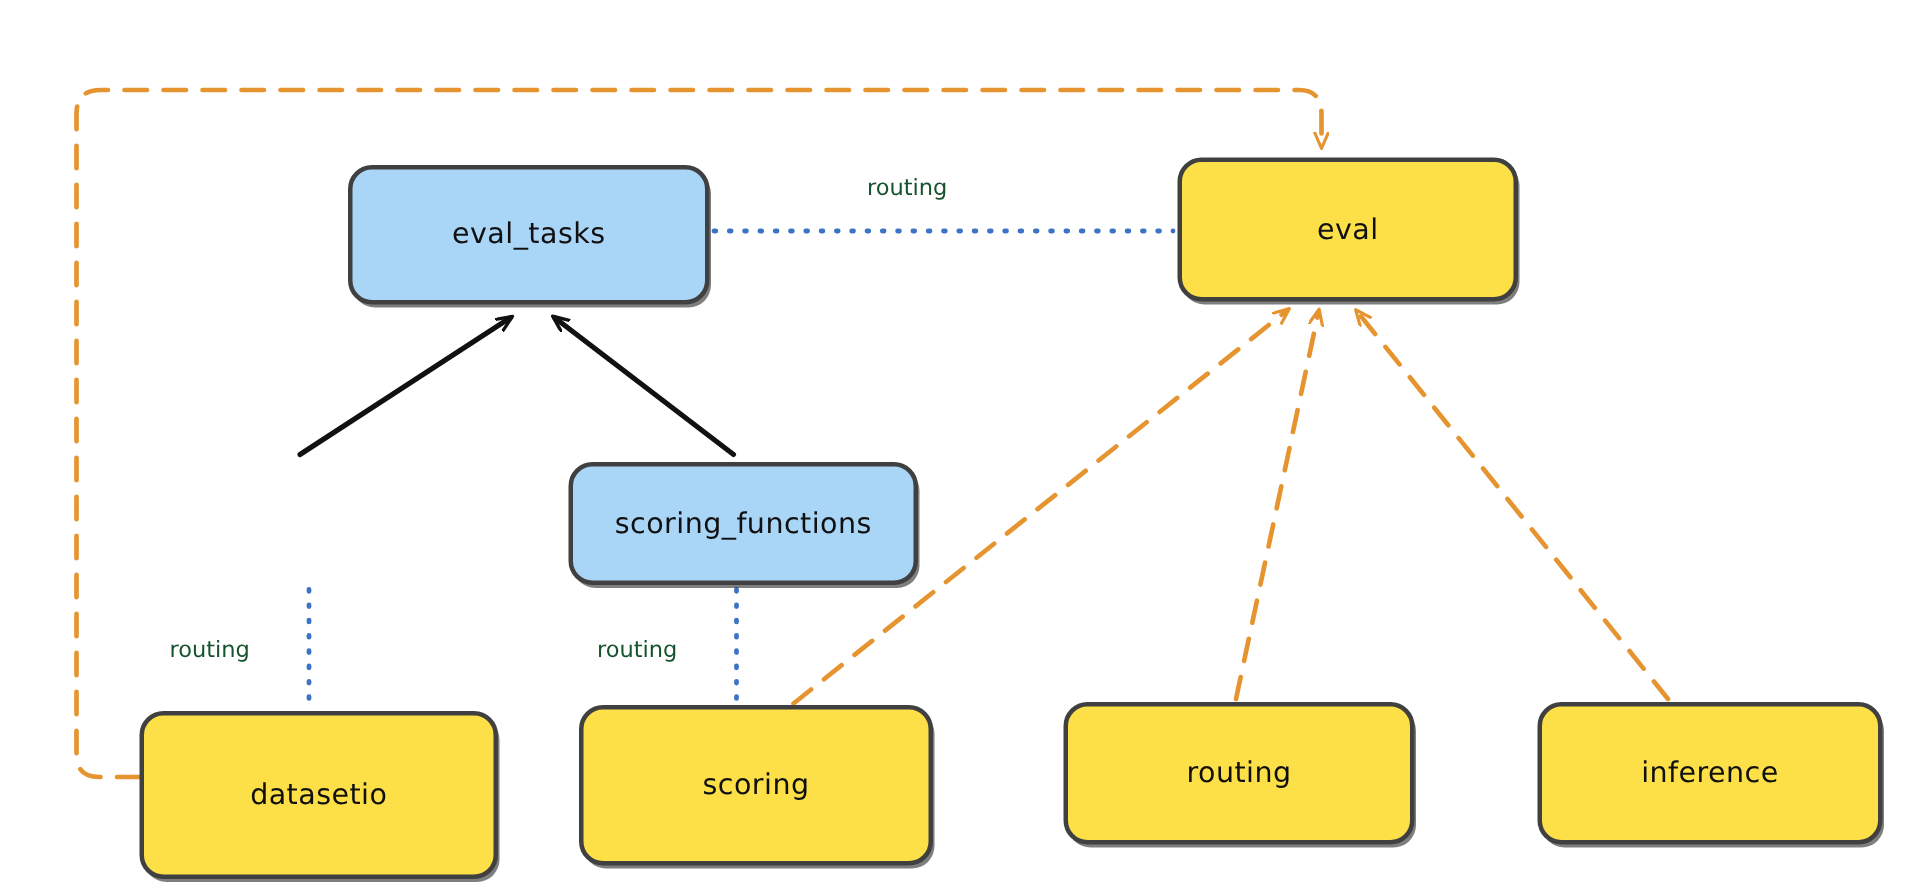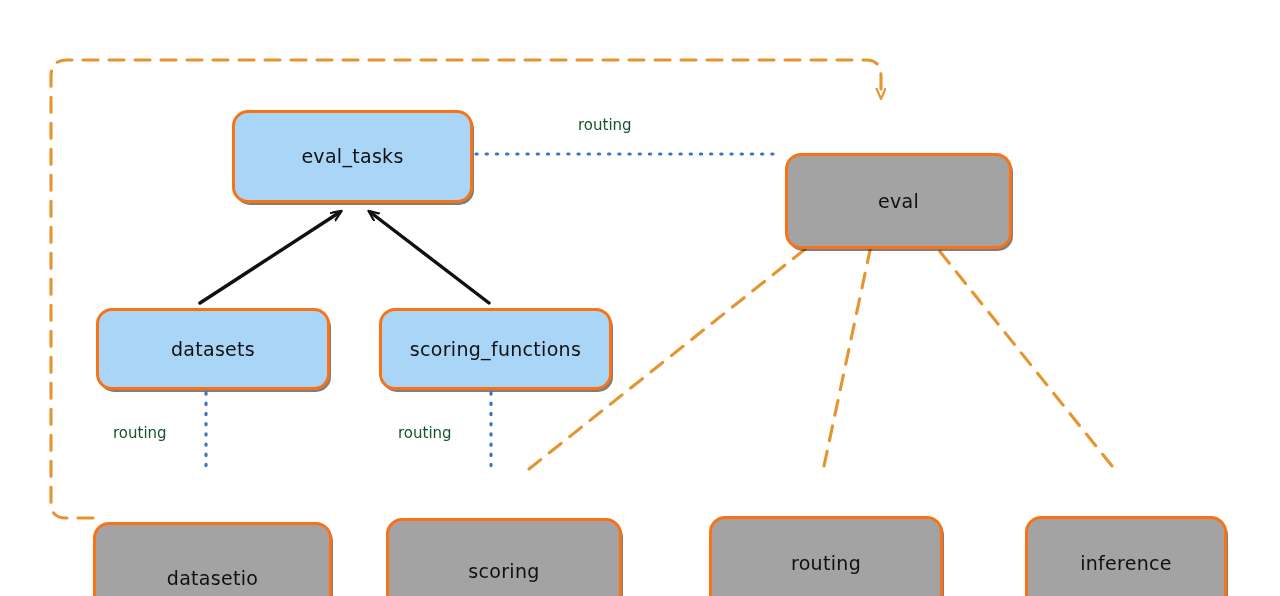--- a/index.html
+++ b/index.html
@@ -22,33 +22,33 @@
     position: absolute;
     left: 0;
     top: 0;
     width: 1280px;
     height: 596px;
     pointer-events: none;
   }
   .node {
     position: absolute;
     box-sizing: border-box;
-    border: 3px solid #f97316;
+    border: 3px solid #404040;
     border-radius: 16px;
     display: flex;
     align-items: center;
     justify-content: center;
     font-family: "DejaVu Sans", sans-serif;
     font-size: 19px;
     color: #101010;
     letter-spacing: 0.3px;
     box-shadow: 2px 3px 0 -1px rgba(20,20,20,0.55);
   }
   .node.blue  { background: #a9d5f7; }
-  .node.green { background: #a3a3a3; margin-top: 48px; }
+  .node.green { background: #fde047; }
   .node-label {
     display: block;
     text-align: center;
     line-height: 1.1;
     pointer-events: none;
   }
   .edge-label {
     position: absolute;
     font-family: "DejaVu Sans", sans-serif;
     font-size: 15px;
@@ -93,41 +93,38 @@
   </svg>
 
   <div class="node blue" style="left:232px; top:110px; width:241px; height:93px;">
     <span class="node-label">eval_tasks</span>
   </div>
 
   <div class="node green" style="left:785px; top:105px; width:227px; height:96px;">
     <span class="node-label">eval</span>
   </div>
 
-  <div class="node blue" style="left:96px; top:308px; width:234px; height:82px;">
-    <span class="node-label">datasets</span>
-  </div>
 
   <div class="node blue" style="left:379px; top:308px; width:233px; height:82px;">
     <span class="node-label">scoring_functions</span>
   </div>
 
   <div class="node green" style="left:93px; top:474px; width:239px; height:112px;">
     <span class="node-label">datasetio</span>
   </div>
 
   <div class="node green" style="left:386px; top:470px; width:236px; height:107px;">
     <span class="node-label">scoring</span>
   </div>
 
   <div class="node green" style="left:709px; top:468px; width:234px; height:95px;">
     <span class="node-label">routing</span>
   </div>
 
-  <div class="node green" style="left:1025px; top:468px; width:202px; height:95px;">
+  <div class="node green" style="left:1025px; top:468px; width:230px; height:95px;">
     <span class="node-label">inference</span>
   </div>
 
   <span class="edge-label" style="left:578px; top:116px;">routing</span>
 
   <span class="edge-label" style="left:113px; top:424px;">routing</span>
 
   <span class="edge-label" style="left:398px; top:424px;">routing</span>
 
 </div>

